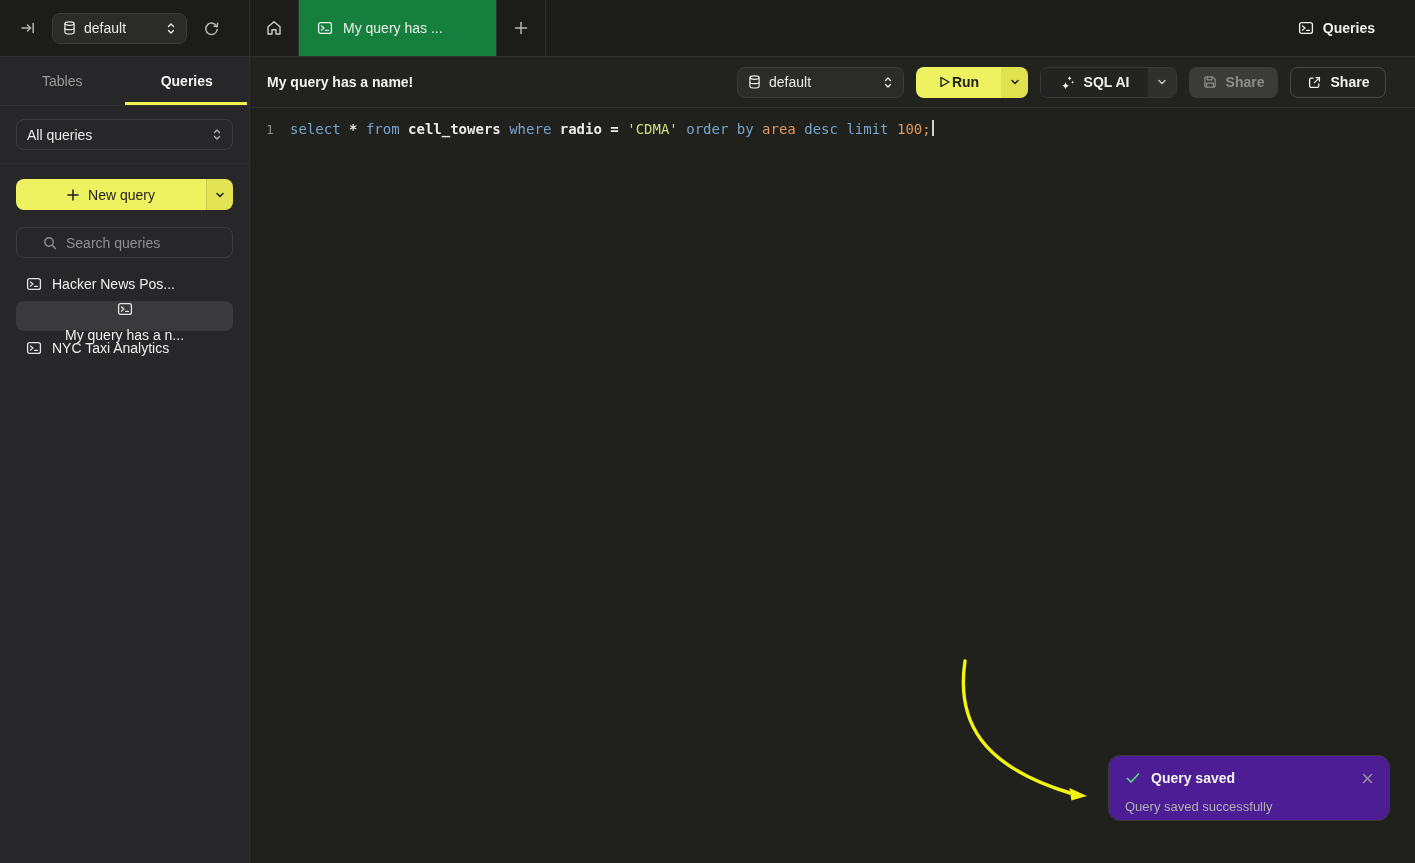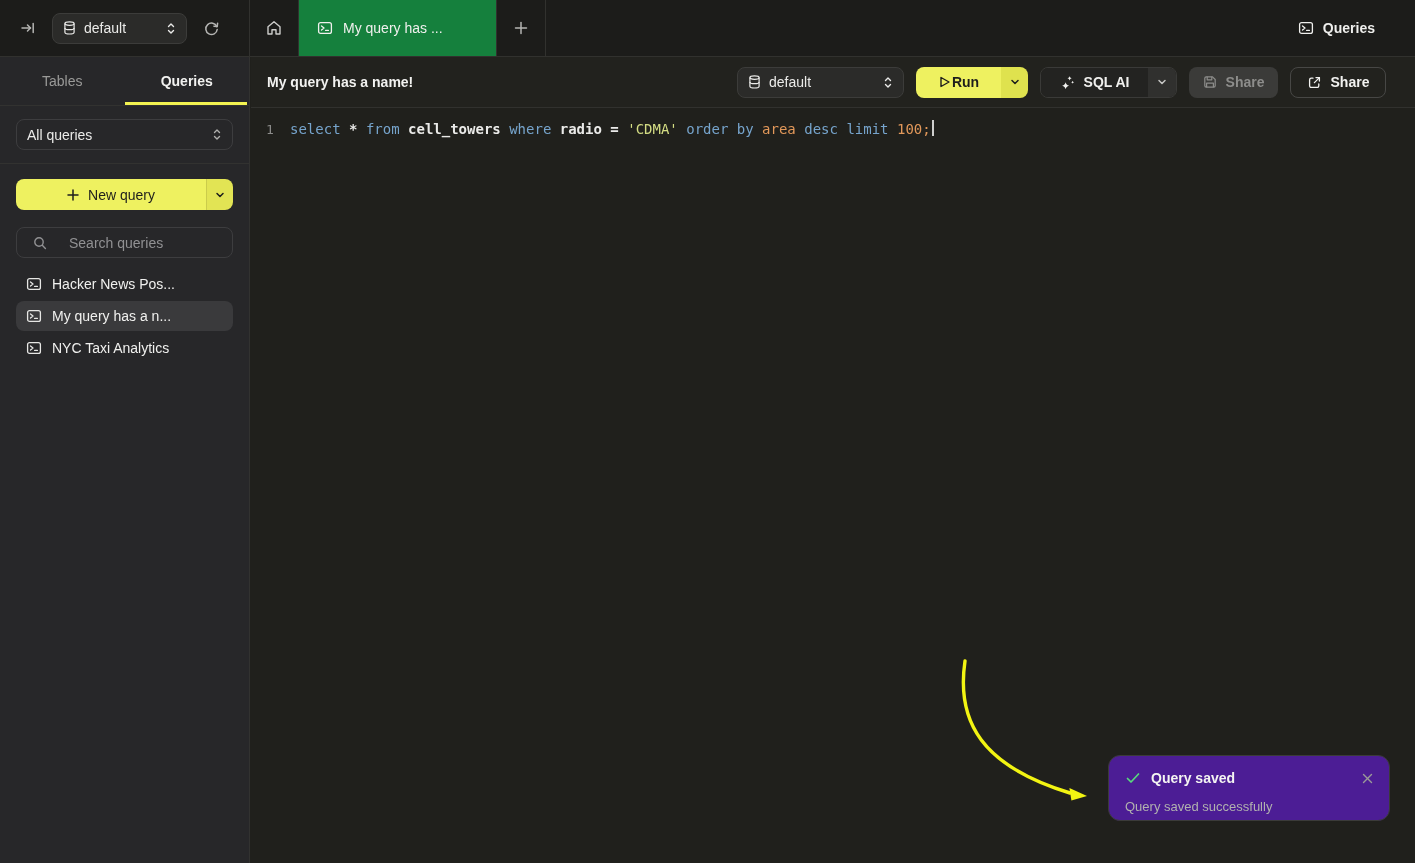--- a/index.html
+++ b/index.html
@@ -47,33 +47,33 @@
   .side-tab.active { color:#f2f2f0; font-weight:600; }
   .side-tab.active::after { content:""; position:absolute; left:0; right:2px; bottom:0; height:3px; background:#f3f351; }
   .filter-select { position:absolute; left:16px; top:62px; width:217px; background:transparent; border-color:#3d3d3f; }
   .side-divider { position:absolute; left:0; right:0; top:106px; height:1px; background:#323230; }
   .split { display:flex; align-items:stretch; height:31px; border-radius:8px; overflow:hidden; cursor:pointer; }
   .new-query { position:absolute; left:16px; top:122px; width:217px; }
   .new-query .main { flex:1; display:flex; align-items:center; justify-content:center; gap:9px; background:#eef160; color:#1e1e1c; font-weight:500; }
   .new-query .chev { width:27px; display:flex; align-items:center; justify-content:center; background:#e2e454; color:#1e1e1c; border-left:1px solid rgba(0,0,0,0.10); }
   .search-box {
     position:absolute; left:16px; top:170px; width:217px; height:31px;
-    border:1px solid #3d3d3f; border-radius:8px; display:flex; align-items:center; gap:20px; padding:0 16px; color:#919193;
+    border:1px solid #3d3d3f; border-radius:8px; display:flex; align-items:center; gap:7px; padding:0 26px; color:#919193;
   }
   .search-box input {
     flex:1; background:transparent; border:none; outline:none; color:#ebebe9;
     font-family:"Liberation Sans", sans-serif; font-size:14px; min-width:0;
   }
   .search-box input::placeholder { color:#919193; }
   .query-list { position:absolute; left:16px; top:212px; right:16px; display:flex; flex-direction:column; gap:2px; }
   .query-item {
     height:30px; border-radius:8px; display:flex; align-items:center; gap:10px; padding:0 10px;
     color:#f0f0ee; font-weight:500; cursor:pointer;
   }
-  .query-item.selected { background:#3a3a3c; }
+  .query-item.selected { background:#3a3a3c;flex-direction:column; }
   .query-item .qicon { color:#e6e6e4; }
 
   
   .main-header {
     position:absolute; left:251px; top:57px; right:0; height:51px;
     background:#22221e; border-bottom:1px solid #31312e;
     display:flex; align-items:center; padding:0 29px 0 16px;
   }
   .page-title { font-weight:600; color:#f2f2f0; }
   .toolbar { margin-left:auto; display:flex; align-items:center; gap:12px; }

